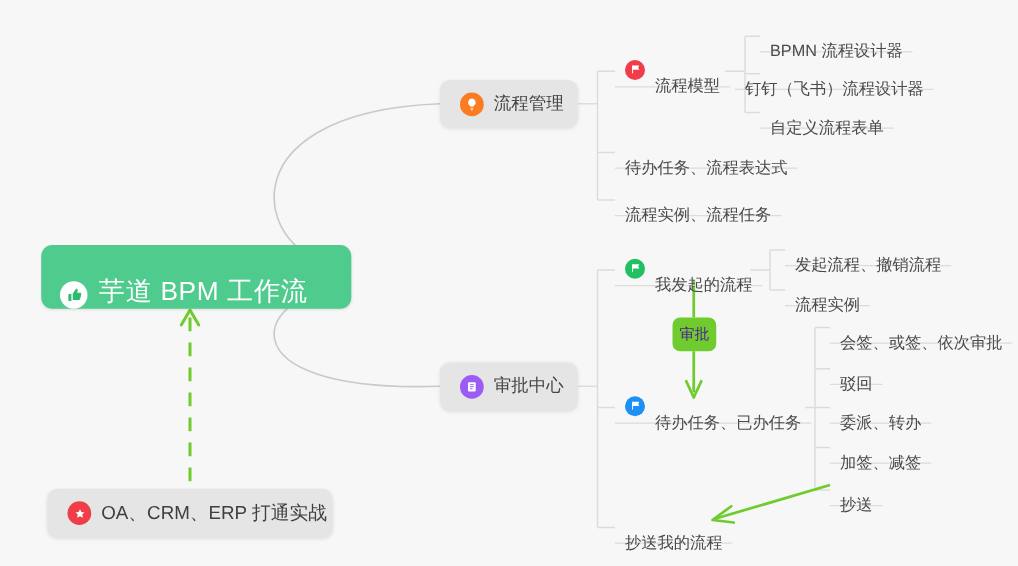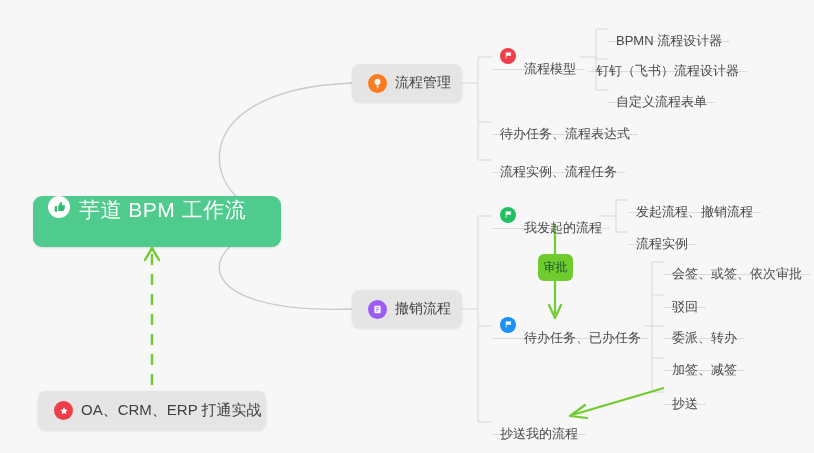--- a/index.html
+++ b/index.html
@@ -26,21 +26,21 @@
   
   .root-node {
     position: absolute;
     left: 33px;
     top: 196px;
     width: 248px;
     height: 51px;
     border-radius: 9px;
     background: #4ecb8d;
     display: flex;
-    align-items: flex-start;
+    align-items: flex-end;
     box-sizing: border-box;
     padding-left: 15px;
     box-shadow: 0 1px 2px rgba(0,0,0,0.10);
   }
   .root-label {
     color: #ffffff;
     font-size: 21px;
     letter-spacing: 0.5px;
     margin-left: 9px;
     white-space: nowrap;
@@ -111,21 +111,21 @@
 
   
   #tag-approve {
     position: absolute;
     left: 538px;
     top: 254px;
     width: 35px;
     height: 27px;
     border-radius: 6px;
     background: #6fcb2e;
-    color: #14532d;
+    color: #4c1d95;
     font-size: 12px;
     display: flex;
     align-items: center;
     justify-content: center;
     white-space: nowrap;
   }
 </style>
 </head>
 <body>
 
@@ -235,21 +235,21 @@
 
   <div class="card" id="node-approval">
     <span class="ic ic-lg ic-clip">
       <svg width="13" height="13" viewBox="0 0 16 16">
         <rect fill="#ffffff" x="4.2" y="3.4" width="7.6" height="9.2" rx="1.1"></rect>
         <rect fill="#9b5cf6" x="6.1" y="5.4" width="3.8" height="0.9"></rect>
         <rect fill="#9b5cf6" x="6.1" y="7.4" width="3.8" height="0.9"></rect>
         <rect fill="#9b5cf6" x="6.1" y="9.4" width="2.6" height="0.9"></rect>
       </svg>
     </span>
-    <span class="card-text">撤销流程</span>
+    <span class="card-text">审批中心</span>
   </div>
 
   <div class="leaf with-icon" style="left:492px; top:313px;">
     <span class="ic ic-flagB">
       <svg width="11" height="11" viewBox="0 0 16 16">
         <path fill="#ffffff" d="M4.6 3.5h7a.5.5 0 0 1 .4.8L10.8 6l1.2 1.7a.5.5 0 0 1-.4.8h-7z"></path>
         <rect fill="#ffffff" x="3.9" y="3.2" width="1.1" height="9.6" rx="0.5"></rect>
       </svg>
     </span>
     <span class="leaf-text">待办任务、已办任务</span>

